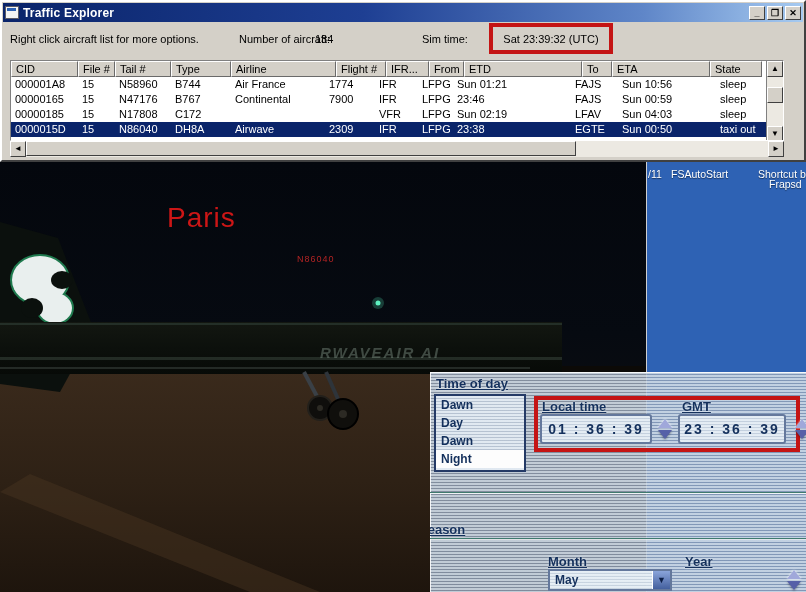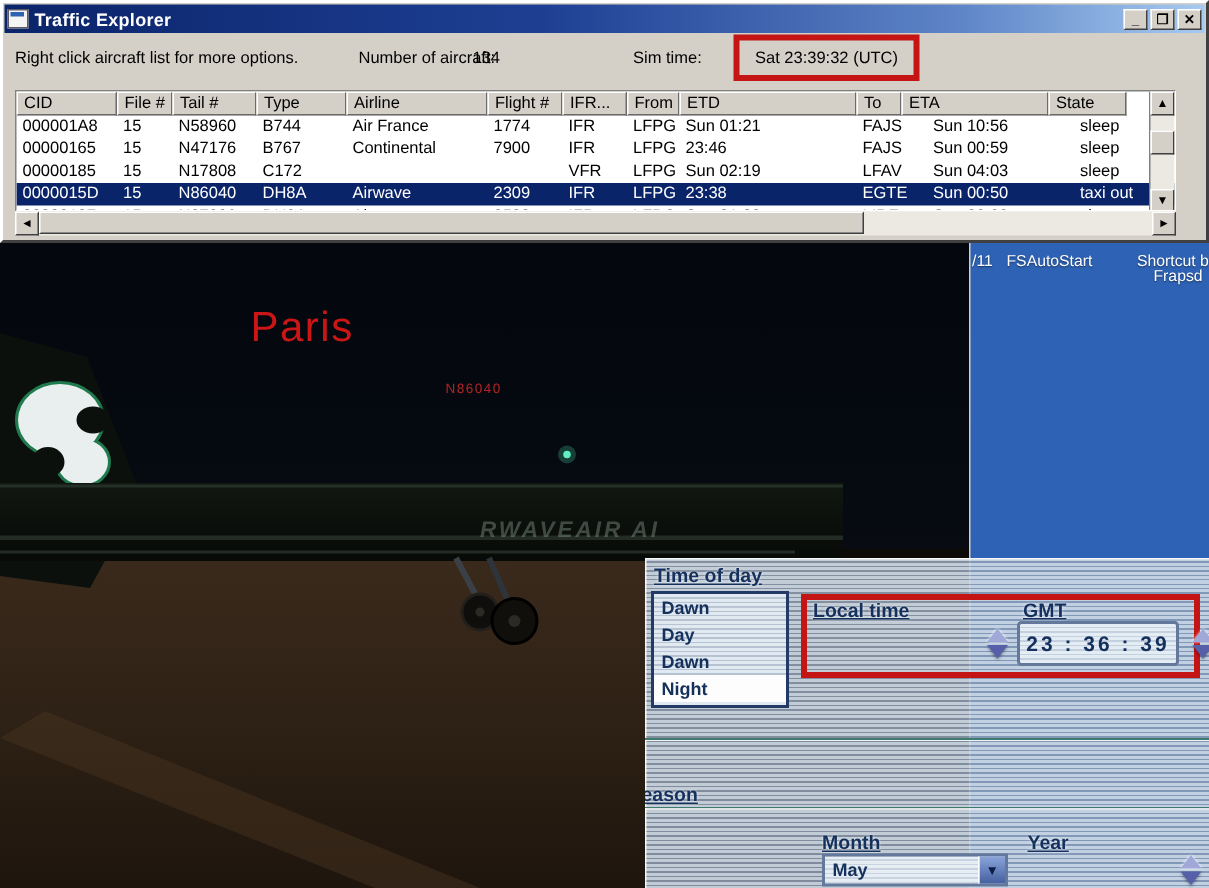--- a/index.html
+++ b/index.html
@@ -105,21 +105,21 @@
     <div id="simtime-box" class="abs">
       <span id="simtime-value">Sat 23:39:32 (UTC)</span>
     </div>
 
     <div id="tbl" class="abs">
       <div class="trow hrow" id="tbl-head">
           <div class="hcell" style="width: 67px;">CID</div>
           <div class="hcell" style="width: 37px;">File #</div>
           <div class="hcell" style="width: 56px;">Tail #</div>
           <div class="hcell" style="width: 60px;">Type</div>
-          <div class="hcell" style="width: 94px;">Airline</div>
+          <div class="hcell" style="width: 105px;">Airline</div>
           <div class="hcell" style="width: 50px;">Flight #</div>
           <div class="hcell" style="width: 43px;">IFR...</div>
           <div class="hcell" style="width: 35px;">From</div>
           <div class="hcell" style="width: 118px;">ETD</div>
           <div class="hcell" style="width: 30px;">To</div>
           <div class="hcell" style="width: 98px;">ETA</div>
           <div class="hcell" style="width: 52px;">State</div>
         </div>
       <div id="tbl-body">
           <div class="trow">
@@ -281,20 +281,21 @@
       <div class="dlbl" style="left:6px;top:4px;">Time of day</div>
       <div class="lb" style="left:4px;top:22px;width:92px;height:78px;" id="tod-list">
           <div class="lbitem" style="height: 18px; line-height: 18px;">Dawn</div>
           <div class="lbitem" style="height: 18px; line-height: 18px;">Day</div>
           <div class="lbitem" style="height: 18px; line-height: 18px;">Dawn</div>
           <div class="lbitem sel" style="height: 18px; line-height: 18px;">Night</div>
         </div>
 
       <div class="redbox" style="left:104px;top:24px;width:266px;height:56px;"></div>
       <div class="dlbl" style="left:112px;top:27px;">Local time</div>
+      <div class="tfield" style="left:110px;top:42px;width:112px;height:30px;">01 : 36 : 39</div>
       <div class="spinner" style="left:227px;top:46px;">
         <div class="up"></div>
         <div class="dn"></div>
       </div>
       <div class="dlbl" style="left:252px;top:27px;">GMT</div>
       <div class="tfield" style="left:248px;top:42px;width:108px;height:30px;">23 : 36 : 39</div>
       <div class="spinner" style="left:364px;top:46px;">
         <div class="up"></div>
         <div class="dn"></div>
       </div>

